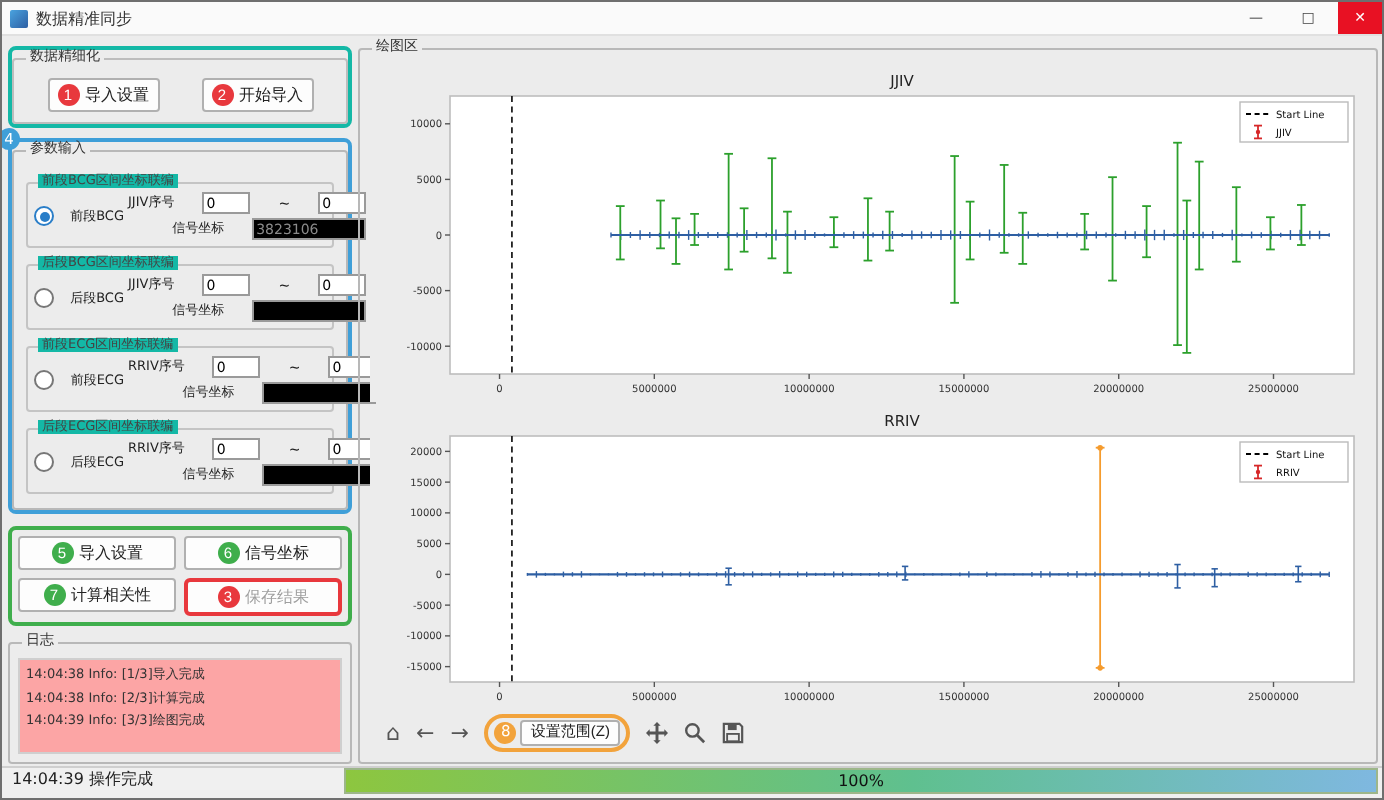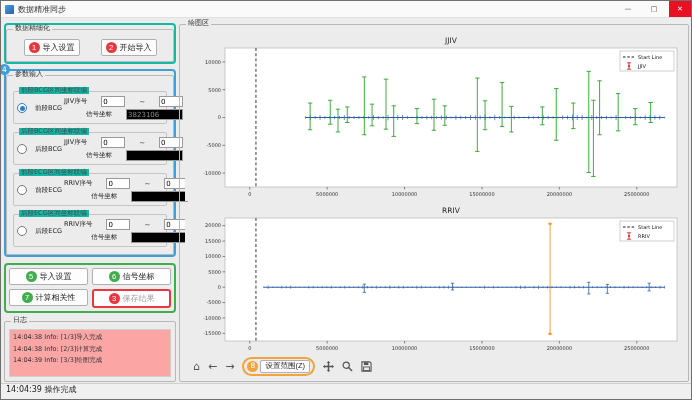--- a/index.html
+++ b/index.html
@@ -595,15 +595,18 @@
             <rect x="2.8" y="6.5" width="6.4" height="4" fill="none" stroke="#555" stroke-width="1"></rect>
           </svg>
         </div>
       </div>
     </div>
 
   </div>
 
   <div class="statusbar">
     <span class="status-msg">14:04:39 操作完成</span>
+    <div class="progress">
+      <span>100%</span>
+    </div>
   </div>
 
 </div>
 
 </body></html>

